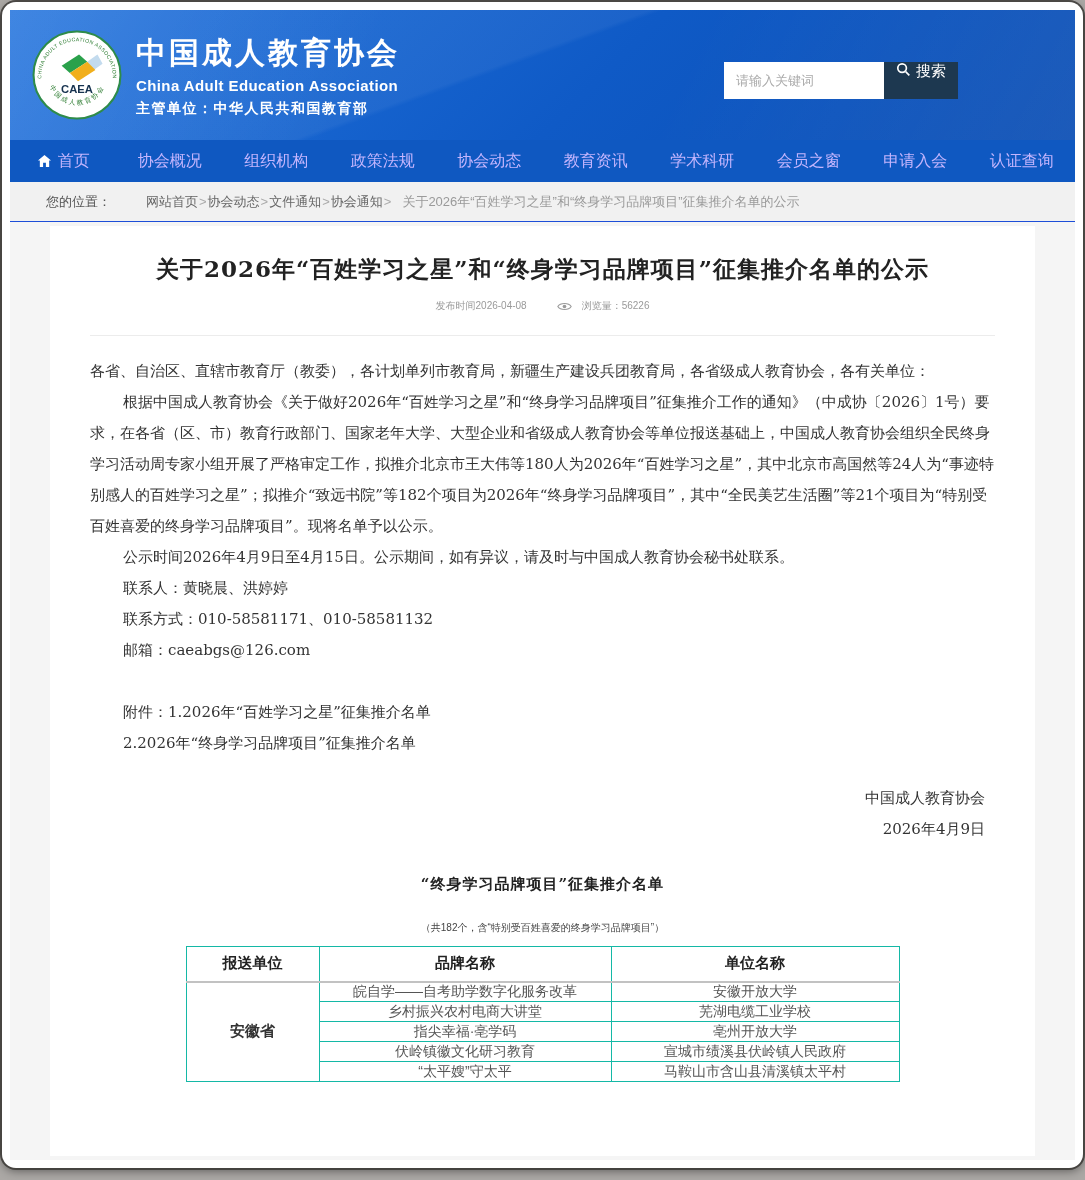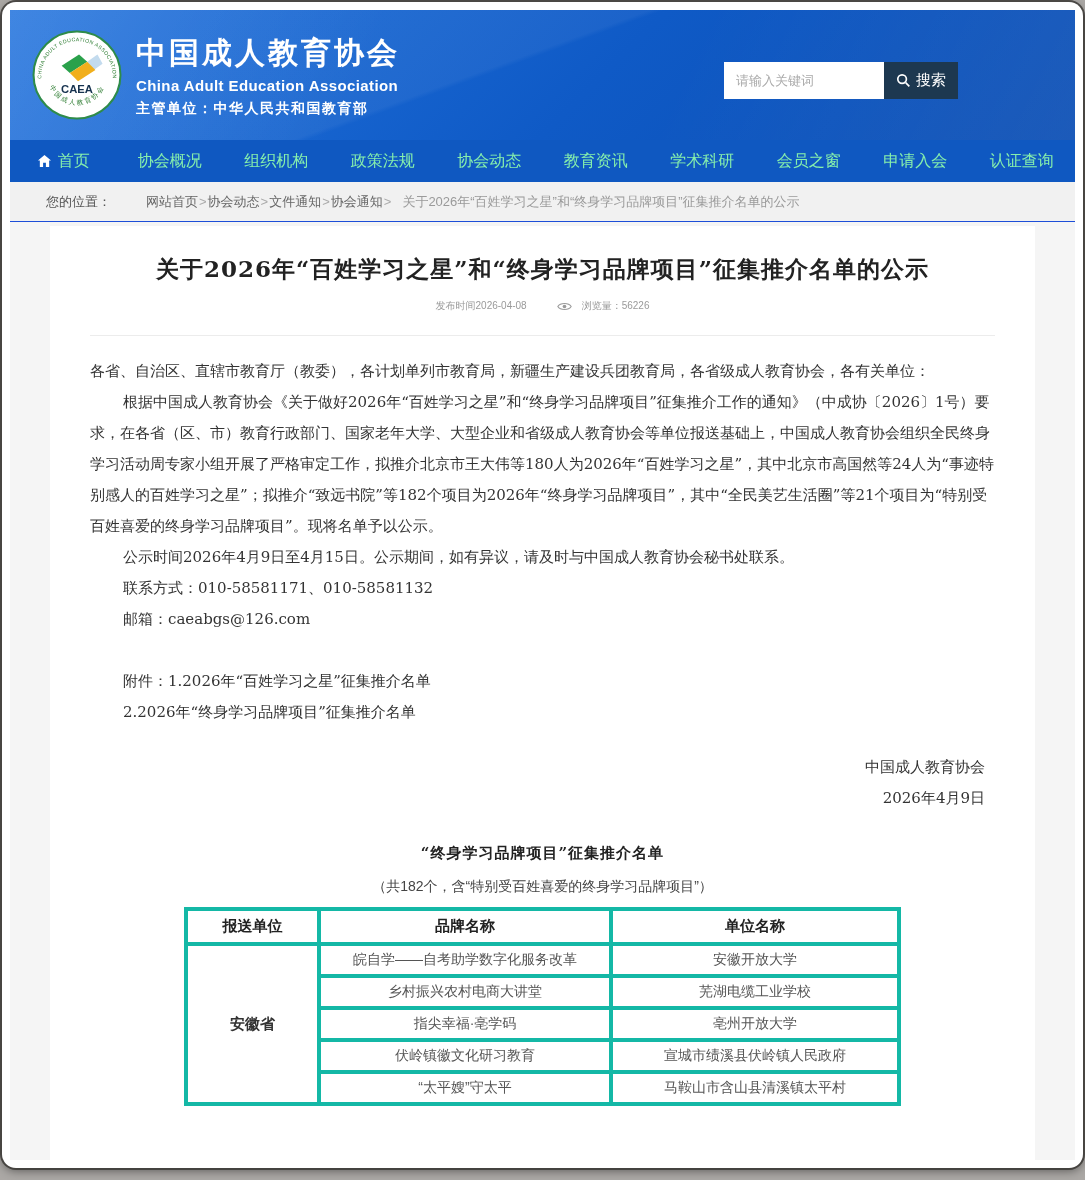--- a/index.html
+++ b/index.html
@@ -32,29 +32,29 @@
 
   .search { position:absolute; right:117px; top:52px; display:flex; height:37px; }
   .search input {
     width:160px; border:none; outline:none; padding:0 12px;
     font-size:13px; color:#333; background:#fff;
     font-family:"Liberation Sans", sans-serif;
   }
   .search input::placeholder { color:#aaa; }
   .search button {
     width:74px; border:none; background:#1d3850; color:#fff; font-size:15px;
-    display:flex; align-items:center; justify-content:center; gap:5px; cursor:pointer;
+    display:flex; align-items:flex-start; justify-content:center; gap:5px; cursor:pointer;
     font-family:"Liberation Sans", sans-serif;
   }
 
   
   .nav { height:42px; flex:0 0 auto; background:#0f58c1; display:flex; align-items:stretch; }
   .nav-item {
     flex:1; display:flex; align-items:center; justify-content:center; gap:6px;
-    color:#86efac; font-size:16px; cursor:pointer; white-space:nowrap;
+    color:#c4b5fd; font-size:16px; cursor:pointer; white-space:nowrap;
   }
 
   
   .crumbbar {
     height:40px; flex:0 0 auto; background:#f1f1f1; border-bottom:1px solid #1d4ed8;
     display:flex; align-items:center; padding-left:36px; font-size:13px; color:#777;
   }
   .crumb-label { color:#555; margin-right:34px; }
   .crumb-link { color:#666; margin:0 1px; cursor:pointer; }
   .crumb-link:first-of-type { margin-left:0; }
@@ -81,27 +81,27 @@
     font-family:"DejaVu Serif","Liberation Serif",serif;
   }
   .indent { text-indent:2.2em; }
   .spacer { height:31px; }
   .sig { text-align:right; padding-right:10px; margin-top:24px; }
 
   .section-title {
     text-align:center; font-size:15px; font-weight:bold; color:#222; margin-top:30px;
     font-family:"DejaVu Serif","Liberation Serif",serif; letter-spacing:1px;
   }
-  .section-sub { text-align:center; font-size:14px; color:#444; margin-top:15px; }
+  .section-sub { text-align:center; font-size:10px; color:#444; margin-top:27px; }
 
   table.list { width:713px; margin:11px auto 0; border-collapse:collapse;
                font-size:14px; color:#555; table-layout:fixed; }
-  table.list th, table.list td { border:4px solid #14b8a6; text-align:center; padding:0 8px; }
+  table.list th, table.list td { border:1px solid #14b8a6; text-align:center; padding:0 8px; }
   table.list th { height:35px; font-size:15px; color:#222; border-bottom:2px solid #c2c2c2; }
-  table.list td { height:32px; }
+  table.list td { height:20px; }
   td.group { font-weight:bold; color:#333; font-size:15px; }
   .col-province { width:133px; } .col-brand { width:292px; } .col-org { width:288px; }
 </style>
 </head>
 <body>
 
 <div class="window">
   <div class="site">
 
     <div class="header">
@@ -203,20 +203,21 @@
           </svg>
           <span>浏览量：56226</span>
         </div>
 
         <div class="divider"></div>
 
         <div class="body">
           <p>各省、自治区、直辖市教育厅（教委），各计划单列市教育局，新疆生产建设兵团教育局，各省级成人教育协会，各有关单位：</p>
           <p class="indent">根据中国成人教育协会《关于做好2026年“百姓学习之星”和“终身学习品牌项目”征集推介工作的通知》（中成协〔2026〕1号）要求，在各省（区、市）教育行政部门、国家老年大学、大型企业和省级成人教育协会等单位报送基础上，中国成人教育协会组织全民终身学习活动周专家小组开展了严格审定工作，拟推介北京市王大伟等180人为2026年“百姓学习之星”，其中北京市高国然等24人为“事迹特别感人的百姓学习之星”；拟推介“致远书院”等182个项目为2026年“终身学习品牌项目”，其中“全民美艺生活圈”等21个项目为“特别受百姓喜爱的终身学习品牌项目”。现将名单予以公示。</p>
           <p class="indent">公示时间2026年4月9日至4月15日。公示期间，如有异议，请及时与中国成人教育协会秘书处联系。</p>
+          <p class="indent">联系人：黄晓晨、洪婷婷</p>
           <p class="indent">联系方式：010-58581171、010-58581132</p>
           <p class="indent">邮箱：caeabgs@126.com</p>
           <div class="spacer"></div>
           <p class="indent">附件：1.2026年“百姓学习之星”征集推介名单</p>
           <p class="indent">2.2026年“终身学习品牌项目”征集推介名单</p>
         </div>
 
         <div class="sig">
           <p>中国成人教育协会</p>
           <p>2026年4月9日</p>

